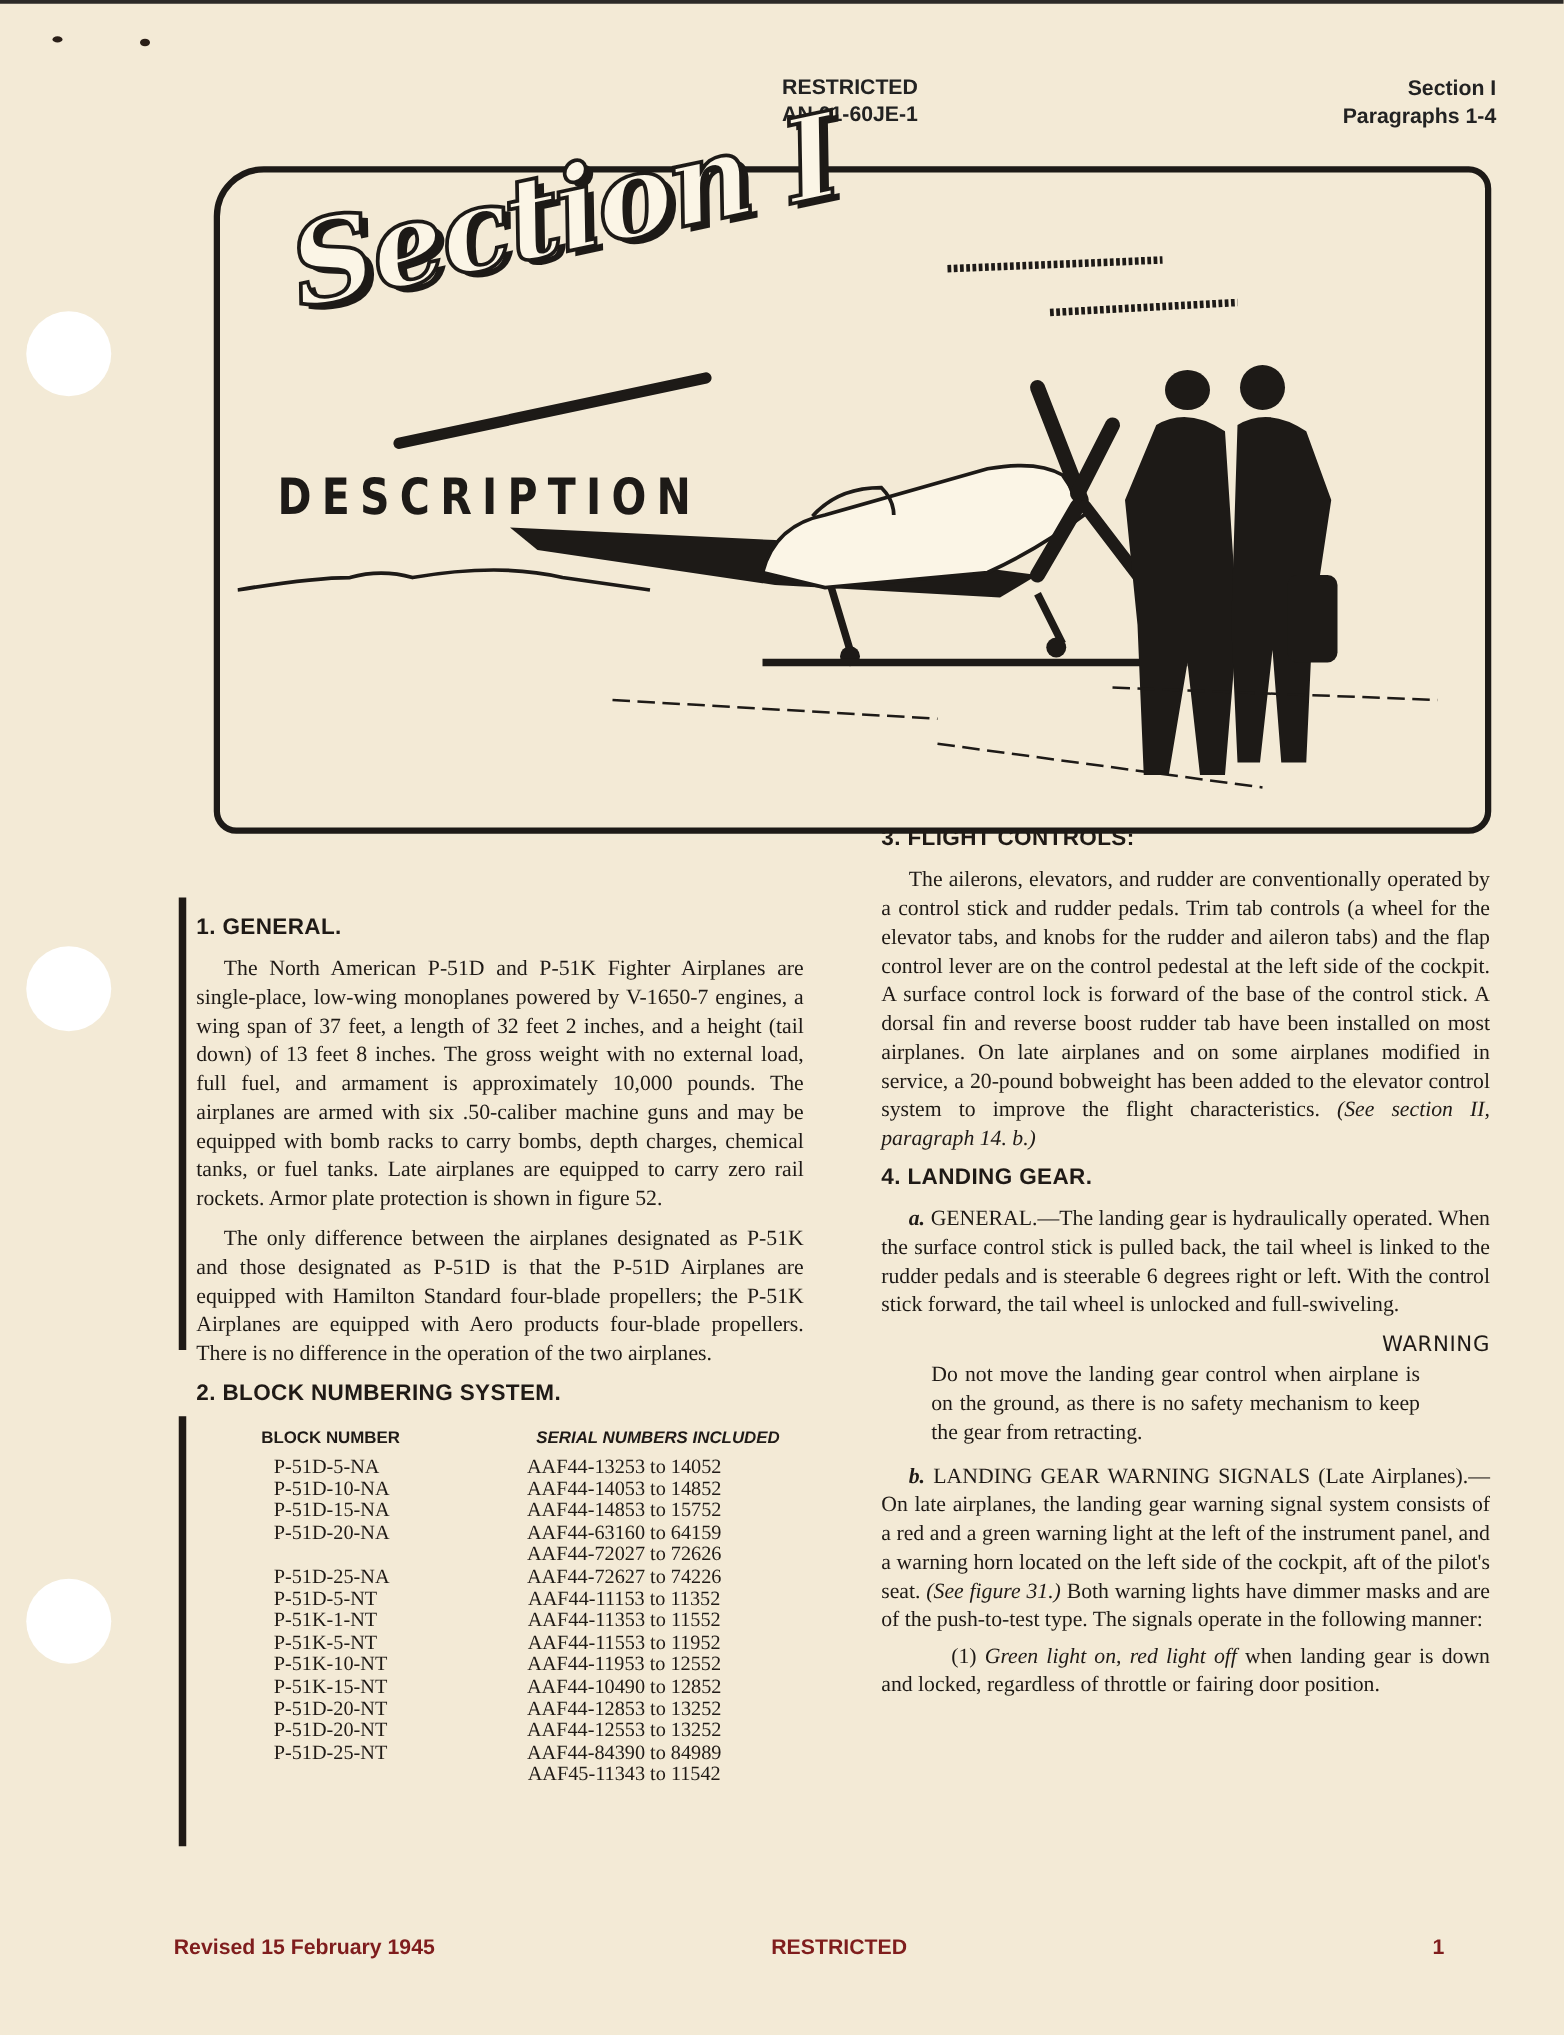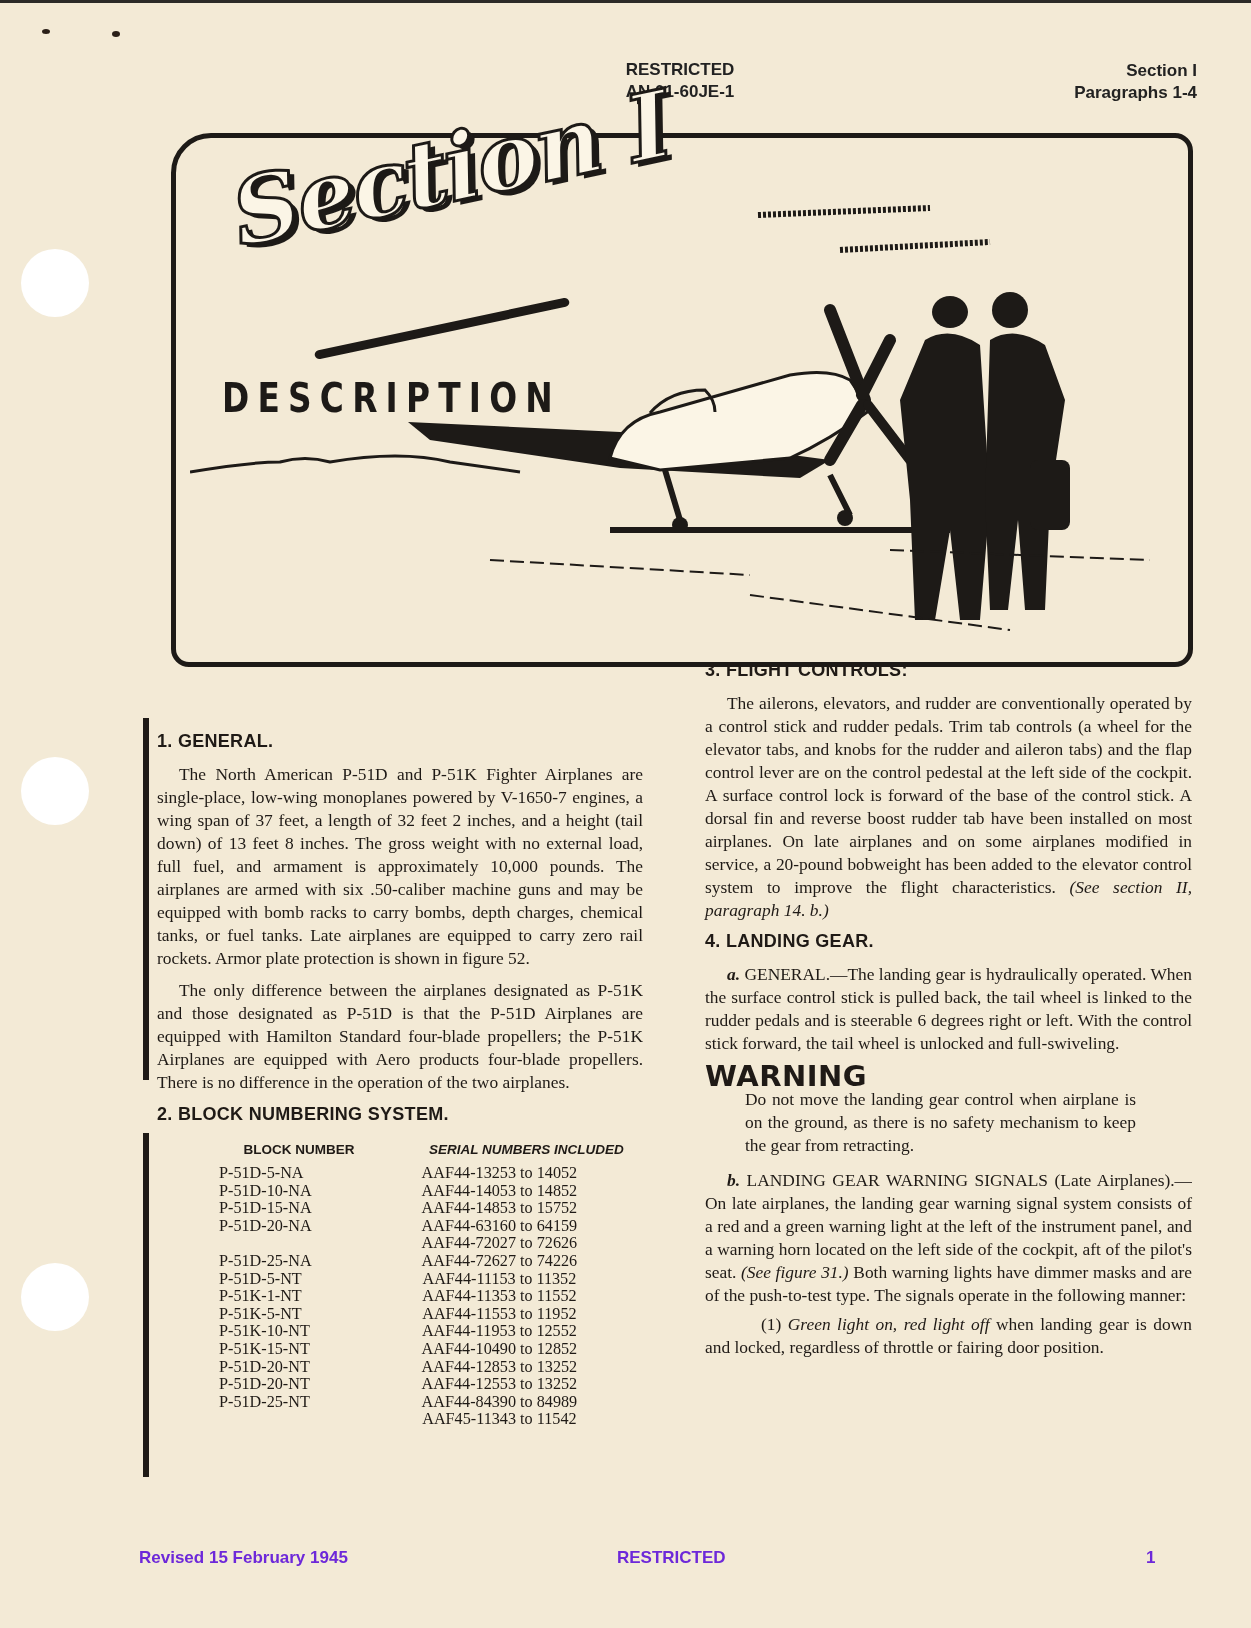--- a/index.html
+++ b/index.html
@@ -41,32 +41,32 @@
   .col { position: absolute; font-size: 17.4px; line-height: 23px; text-align: justify; }
   .col p { margin: 0; }
   .col-left { left: 157px; top: 730px; width: 486px; }
   .col-right { left: 705px; top: 659px; width: 487px; }
   h2.sec { font-family: "Liberation Sans", sans-serif; font-weight: bold; font-size: 18px; margin: 0 0 10px 0; letter-spacing: 0.3px; }
   .indent { text-indent: 22px; }
   .gap { height: 9px; }
   .change-bar { position: absolute; width: 6px; background: #1f1a16; }
 
   .tbl { margin: 12px 0 0 52px; border-collapse: collapse; }
-  .tbl th { font-family: "Liberation Sans", sans-serif; font-weight: bold; font-size: 13.5px; text-align: center; padding: 0 0 4px 0; }
+  .tbl th { font-family: "Liberation Sans", sans-serif; font-weight: bold; font-size: 13.5px; text-align: left; padding: 0 0 4px 0; }
   .tbl th.c2 { padding-left: 40px; font-style: italic; }
   .tbl td { font-size: 16.2px; line-height: 17.6px; padding: 0; white-space: nowrap; }
   .tbl td.c1 { padding-left: 10px; width: 170px; }
   .tbl td.c2 { text-align: center; padding-right: 14px; }
 
-  .warn-title { font-family: "DejaVu Sans", sans-serif; font-weight: bold; font-size: 29px; text-align: left; margin: 10px 0 0 0; letter-spacing: 0.5px; }
+  .warn-title { font-family: "DejaVu Sans", sans-serif; font-weight: normal; font-size: 17px; text-align: right; margin: 10px 0 0 0; letter-spacing: 0.5px; }
   .warn-body { margin: 0 56px 0 40px !important; text-align: justify; }
   .it { font-style: italic; }
   .bi { font-style: italic; font-weight: bold; }
 
-  .footer { position: absolute; top: 1548px; font-family: "Liberation Sans", sans-serif; font-weight: bold; font-size: 17px; color: #6d28d9; }
+  .footer { position: absolute; top: 1548px; font-family: "Liberation Sans", sans-serif; font-weight: bold; font-size: 17px; color: #7f1d1d; }
   .f-left { left: 139px; } .f-center { left: 617px; } .f-right { left: 1146px; }
 </style>
 </head>
 <body>
 
 <div class="page">
   <div class="edge-top"></div>
   <div class="punch" style="top:249px"></div>
   <div class="punch" style="top:757px"></div>
   <div class="punch" style="top:1263px"></div>

